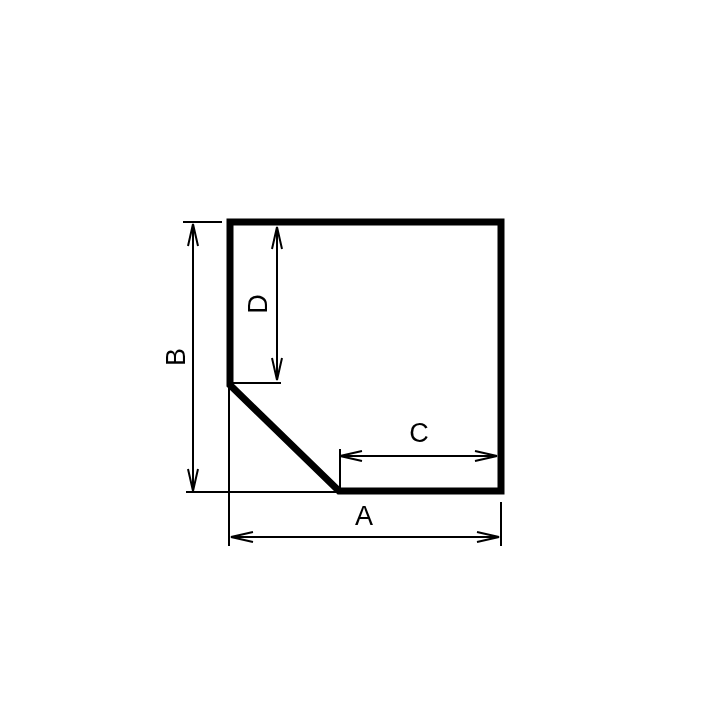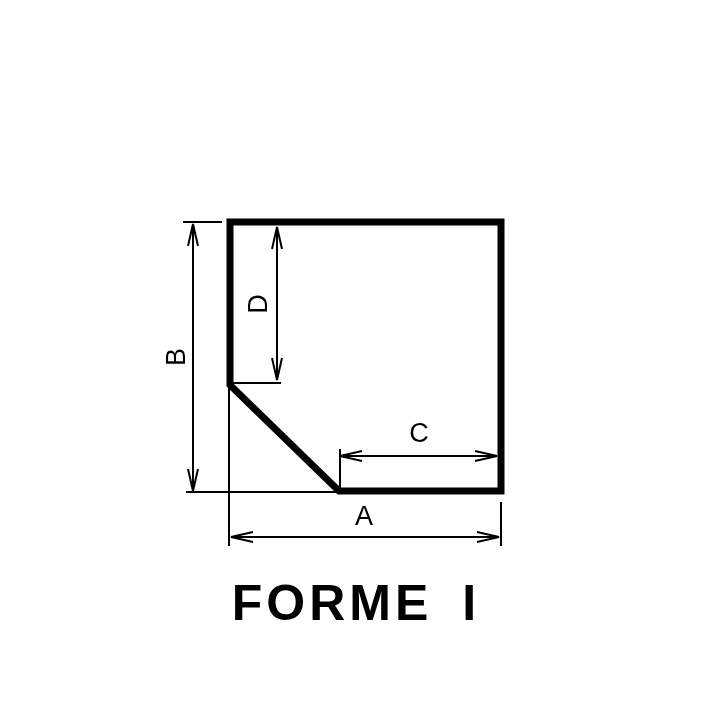--- a/index.html
+++ b/index.html
@@ -70,14 +70,13 @@
         <text x="258" y="304" class="dim-label" transform="rotate(-90 258 304)">D</text>
         <line x1="340" y1="449" x2="340" y2="491" stroke="#000000" stroke-width="2"></line>
         <line x1="340" y1="456" x2="497" y2="456" stroke="#000000" stroke-width="2" marker-start="url(#arrow)" marker-end="url(#arrow)"></line>
         <text x="419" y="433" class="dim-label">C</text>
         <line x1="229" y1="388" x2="229" y2="546" stroke="#000000" stroke-width="2"></line>
         <line x1="501" y1="502" x2="501" y2="546" stroke="#000000" stroke-width="2"></line>
         <line x1="231" y1="537" x2="499" y2="537" stroke="#000000" stroke-width="2" marker-start="url(#arrow)" marker-end="url(#arrow)"></line>
         <text x="364" y="516" class="dim-label">A</text>
       </g>
   </svg>
-  <div class="figure-title">FORME I</div>
 </div>
 
 </body></html>

